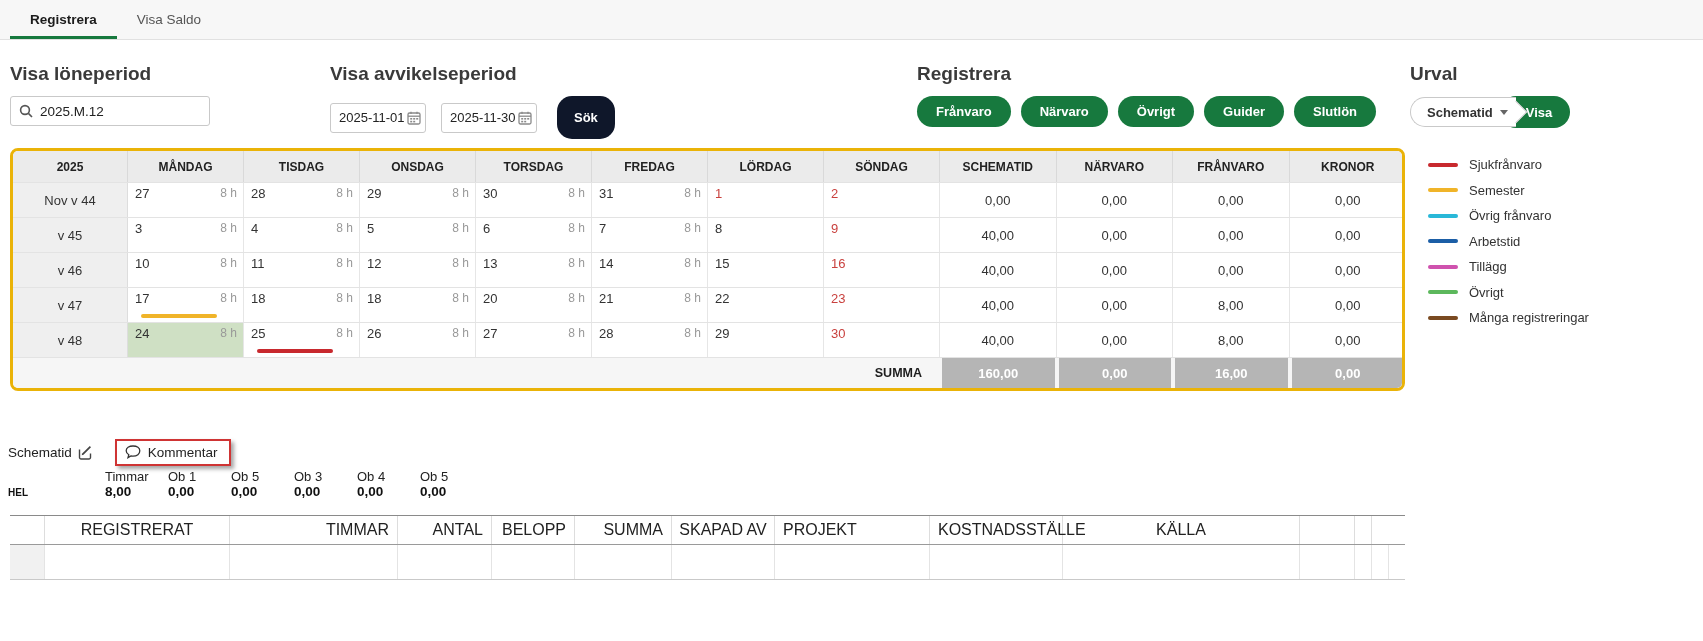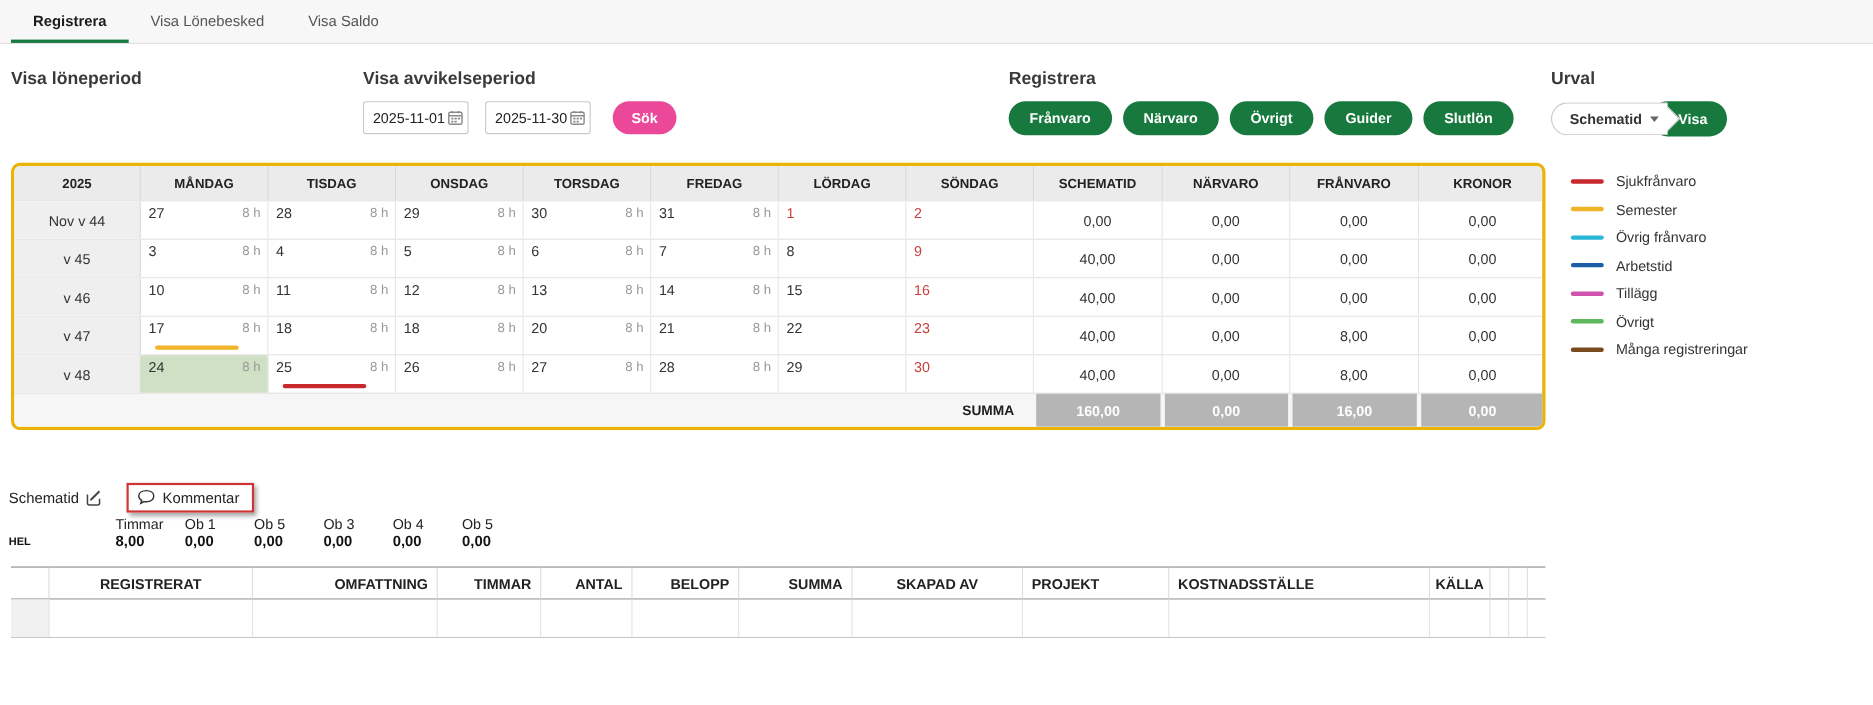--- a/index.html
+++ b/index.html
@@ -10,38 +10,38 @@
   .tabbar { position:absolute; left:0; top:0; right:0; height:40px;
     background:#f7f7f7; border-bottom:1px solid #e1e1e1; display:flex; padding-left:10px; }
   .tab { padding:0 20px; display:flex; align-items:center; font-size:13.5px;
     color:#555; position:relative; cursor:pointer; }
   .tab.active { color:#1c1c1c; font-weight:700; }
   .tab.active::after { content:''; position:absolute; left:0; right:0; bottom:0;
     height:3px; background:var(--accent-green); }
 
   
   .group { position:absolute; top:63px; }
-  .group-label { font-weight:700; font-size:16px; color:#3a3a3a; margin-bottom:11px; }
+  .group-label { font-weight:700; font-size:19px; color:#3a3a3a; margin-bottom:11px; }
   .g-lone { left:10px; } .g-avv { left:330px; } .g-reg { left:917px; } .g-urval { left:1410px; }
 
   .search-box { width:200px; height:30px; border:1px solid #c9c9c9; border-radius:3px;
     background:#fff; display:flex; align-items:center; padding:0 8px; gap:7px; }
   .search-box input { border:0; outline:0; font-size:13.5px; color:#222; width:100%;
     font-family:inherit; background:transparent; }
 
   .avv-row { display:flex; align-items:center; }
   .date-box { width:96px; height:30px; border:1px solid #c9c9c9; border-radius:3px;
     background:#fff; display:flex; align-items:center; padding:0 6px 0 8px; }
   .date-box + .date-box { margin-left:15px; }
   .date-box input { border:0; outline:0; width:68px; font-size:13px; color:#222;
     font-family:inherit; background:transparent; }
   .cal-icon { color:#8a8a8a; display:flex; }
 
-  .sok-btn { margin-left:20px; background:#ec4899; color:#fff; font-weight:700;
-    font-size:13px; border:0; border-radius:15px; height:30px; padding:0 17px;
+  .sok-btn { margin-left:20px; background:#0f172a; color:#fff; font-weight:700;
+    font-size:13px; border:0; border-radius:15px; height:43px; padding:0 17px;
     cursor:pointer; font-family:inherit; }
 
   .btn-row { display:flex; gap:10px; }
   .green-btn { background:var(--accent-green); color:#fff; font-weight:700; font-size:13px;
     border:0; border-radius:16px; height:31px; padding:0 19px; cursor:pointer; font-family:inherit; }
 
   .urval-wrap { display:flex; align-items:center; }
   .urval-select { position:relative; background:#fff; border:1px solid #c9c9c9;
     border-right:0; border-radius:16px 0 0 16px; height:30px; display:flex;
     align-items:center; gap:7px; padding:0 8px 0 16px; font-size:13px; font-weight:700;
@@ -101,40 +101,48 @@
     font-size:10px; color:#111; padding-bottom:1px; }
   .dcol { width:63px; }
   .dcol .lab { font-size:13px; color:#222; }
   .dcol .val { font-weight:700; font-size:13.5px; color:#111; }
 
   
   .btable { position:absolute; left:10px; top:515px; width:1395px; border-top:1px solid #8a8a8a; }
   .brow { display:grid;
     grid-template-columns:35px 185px 168px 94px 83px 97px 103px 155px 133px 237px 55px 17px 17px 15px; }
   .brow.hdr { height:29px; border-bottom:1px solid #9a9a9a; }
-  .bh { display:flex; align-items:center; font-size:13px; font-weight:700; color:#222;
+  .bh { display:flex; align-items:center; font-size:16px; font-weight:400; color:#222;
     border-right:1px solid #ddd; padding:0 8px; white-space:nowrap; }
   .bh:last-child { border-right:0; }
   .al { justify-content:flex-start; } .ar { justify-content:flex-end; } .ac { justify-content:center; }
   .brow.data { height:35px; border-bottom:1px solid #c9c9c9; }
   .bd { border-right:1px solid #e4e4e4; }
   .bd:last-child { border-right:0; }
   .bd.first { background:#f1f1f1; }
 </style>
 </head>
 <body>
 
 <nav class="tabbar">
     <div class="tab active">Registrera</div>
-    <div class="tab">Visa Lönebesked</div>
     <div class="tab">Visa Saldo</div>
   </nav>
 
 <div class="group g-lone">
   <div class="group-label">Visa löneperiod</div>
+  <div class="search-box">
+    <span class="cal-icon">
+      <svg width="14" height="14" viewBox="0 0 14 14">
+          <circle cx="6" cy="6" r="4.4" fill="none" stroke="#555" stroke-width="1.6"></circle>
+          <line x1="9.4" y1="9.4" x2="13" y2="13" stroke="#555" stroke-width="1.6"></line>
+        </svg>
+    </span>
+    <input value="2025.M.12" style="">
+  </div>
 </div>
 
 <div class="group g-avv">
   <div class="group-label">Visa avvikelseperiod</div>
   <div class="avv-row">
     <div class="date-box">
       <input value="2025-11-01" style="">
       <span class="cal-icon">
         <svg width="14" height="14" viewBox="0 0 14 14">
             <rect x="1" y="2" width="12" height="11" rx="1.5" fill="none" stroke="#8a8a8a" stroke-width="1.3"></rect>
@@ -469,21 +477,20 @@
         <div class="lab">Ob 5</div>
         <div class="val">0,00</div>
       </div>
     </div>
 </div>
 
 <div class="btable">
   <div class="brow hdr">
       <div class="bh"></div>
       <div class="bh ac">REGISTRERAT</div>
-      <div class="bh ar">OMFATTNING</div>
       <div class="bh ar">TIMMAR</div>
       <div class="bh ar">ANTAL</div>
       <div class="bh ar">BELOPP</div>
       <div class="bh ar">SUMMA</div>
       <div class="bh ac">SKAPAD AV</div>
       <div class="bh al">PROJEKT</div>
       <div class="bh al">KOSTNADSSTÄLLE</div>
       <div class="bh ac">KÄLLA</div>
       <div class="bh"></div>
       <div class="bh"></div>

